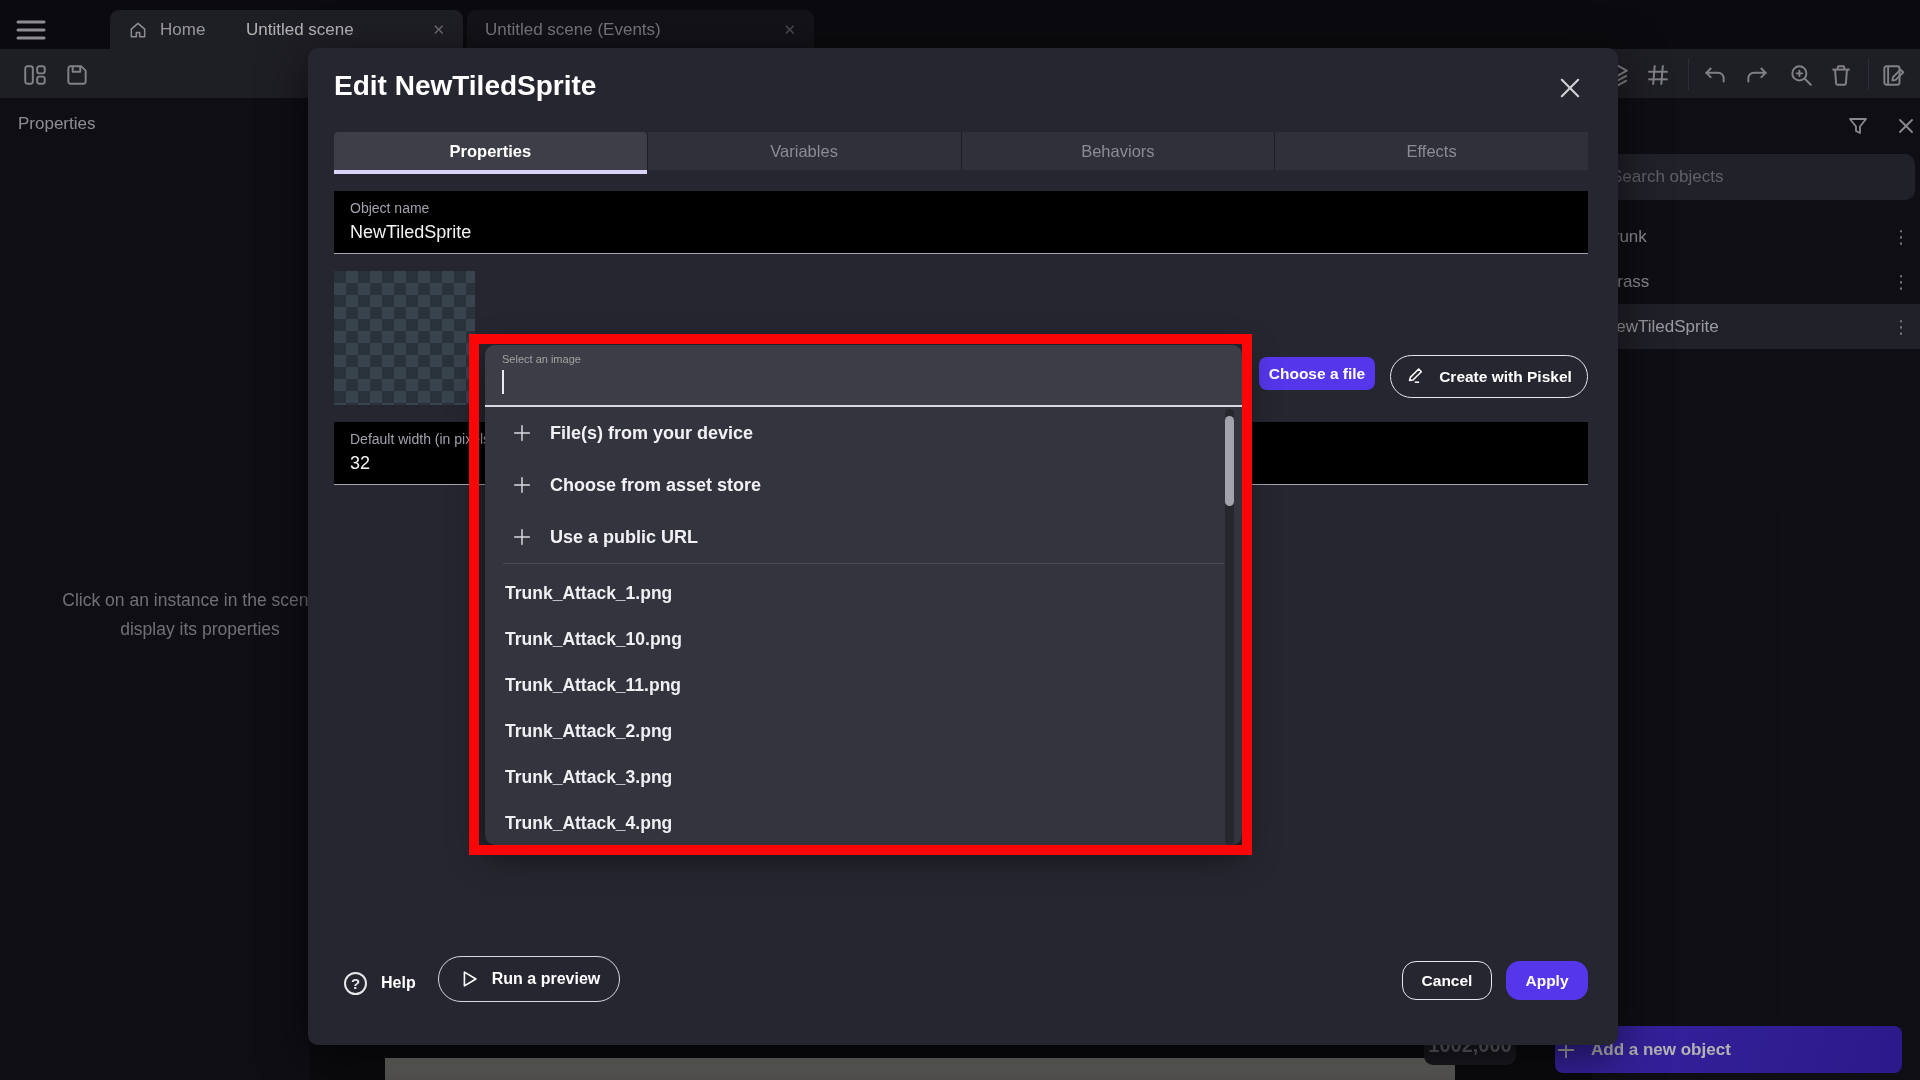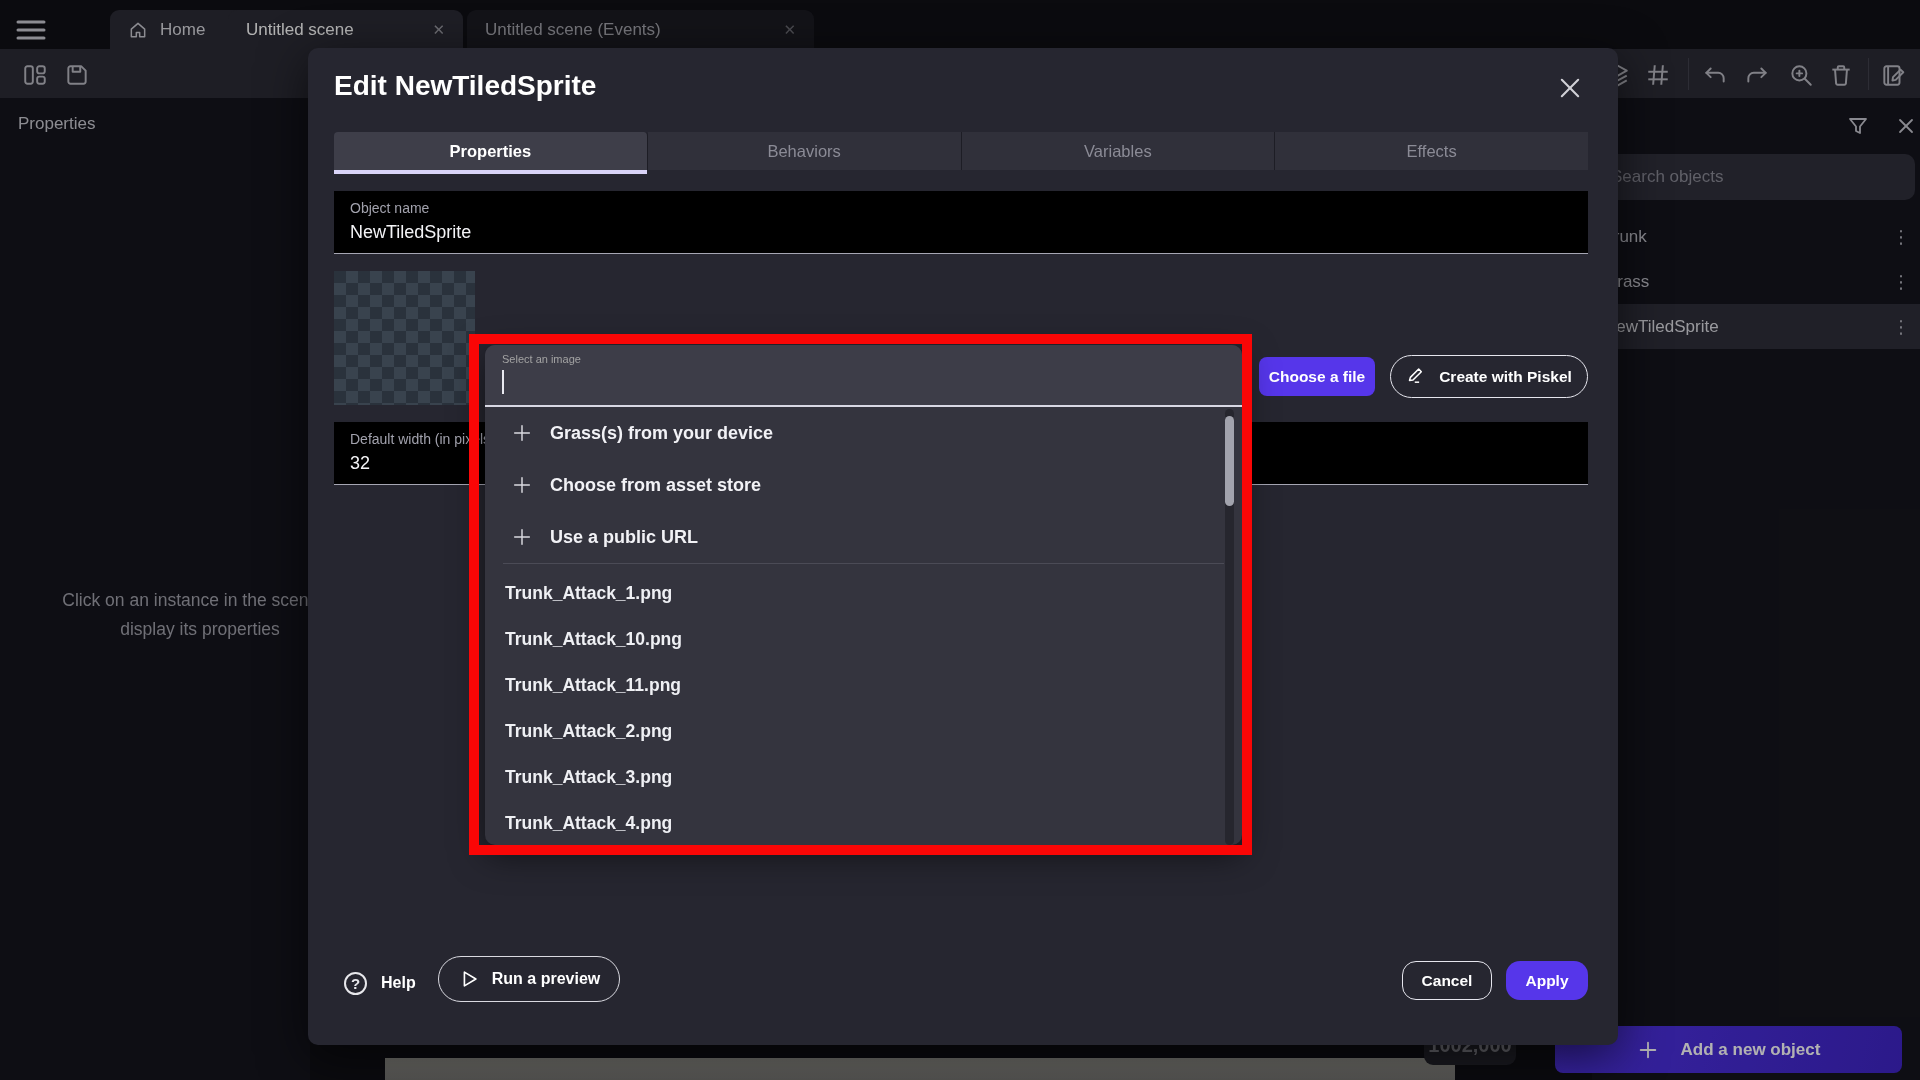--- a/index.html
+++ b/index.html
@@ -30,21 +30,21 @@
     border:none; border-radius:10px; color:#e8e8ee; font-size:17px; padding:0 14px;
     font-family:"Liberation Sans",sans-serif; outline:none; }
   #rp-search::placeholder { color:#8a8a95; }
   .objrow { position:absolute; left:0; width:328px; height:45px; display:flex; align-items:center;
     padding:0 10px 0 12px; font-size:17px; color:#c4c4cd; }
   .objrow.sel { background:#2f2f3a; color:#dcdce3; }
   .objrow .dots { margin-left:auto; color:#b0b0ba; font-size:18px; letter-spacing:0; cursor:pointer; }
 
   #addbtn { position:absolute; left:1555px; top:1026px; width:347px; height:47px; border-radius:8px;
     background:linear-gradient(105deg,#4f33e6,#3f25c6); color:#fff; font-weight:bold; font-size:17px;
-    display:flex; align-items:center; justify-content:center; gap:22px; border:none; cursor:pointer; }
+    display:flex; align-items:center; justify-content:flex-start; gap:14px; border:none; cursor:pointer; }
 
   #canvas-strip { position:absolute; left:385px; top:1058px; width:1070px; height:22px;
     background:linear-gradient(#a09f98,#7b7a77); }
   #coordchip { position:absolute; left:1424px; top:1026px; width:92px; height:39px; background:#26262e;
     border-radius:9px; display:flex; align-items:center; justify-content:center;
     color:#8f8f98; font-weight:bold; font-size:20px; }
 
   
   #dim { position:absolute; inset:0; background:rgba(0,0,0,0.30); z-index:50; }
 
@@ -64,21 +64,21 @@
   .field { position:absolute; left:26px; width:1254px; height:63px; background:#000000;
     border-bottom:1px solid #a6a6b3; padding:9px 16px; }
   .field .flabel { font-size:14px; color:#a2a2ad; }
   .field .fvalue { font-size:18px; color:#f4f4f7; margin-top:6px; white-space:nowrap; overflow:hidden; }
 
   #checker { position:absolute; left:26px; top:223px; width:141px; height:134px;
     background:repeating-conic-gradient(#39434e 0% 25%, #2a323c 0% 50%); background-size:24px 24px; }
 
   .btn { display:flex; align-items:center; justify-content:center; gap:12px; cursor:pointer;
     font-weight:bold; color:#fff; background:transparent; border:none; font-family:"Liberation Sans",sans-serif; }
-  #btn-choose { position:absolute; left:951px; top:309px; width:116px; height:39px; background:#5636ea;
+  #btn-choose { position:absolute; left:951px; top:309px; width:116px; height:33px; background:#5636ea;
     border-radius:8px; font-size:15.5px; }
   #btn-piskel { position:absolute; left:1082px; top:307px; width:198px; height:43px;
     border:1px solid #e6e6ee; border-radius:22px; font-size:15.5px; }
   #btn-help { position:absolute; left:36px; top:915px; height:40px; font-size:16px; gap:14px; }
   #btn-run { position:absolute; left:130px; top:908px; width:182px; height:46px;
     border:1px solid #d9d9e0; border-radius:23px; font-size:16px; }
   #btn-cancel { position:absolute; left:1094px; top:913px; width:90px; height:39px;
     border:1px solid #e6e6ee; border-radius:14px; font-size:15.5px; }
   #btn-apply { position:absolute; left:1198px; top:913px; width:82px; height:39px;
     background:#5636ea; border-radius:14px; font-size:15.5px;text-align:right; }
@@ -257,22 +257,22 @@
   <div class="title">Edit NewTiledSprite</div>
   <div class="close">
     <svg viewBox="0 0 24 24" width="28" height="28" fill="none" stroke="currentColor" stroke-width="1.8" stroke-linecap="round">
         <line x1="5" y1="5" x2="19" y2="19"></line>
         <line x1="19" y1="5" x2="5" y2="19"></line>
       </svg>
   </div>
 
   <div id="mtabs">
     <div class="mtab active">Properties</div>
+    <div class="mtab">Variables</div>
     <div class="mtab">Behaviors</div>
-    <div class="mtab">Variables</div>
     <div class="mtab">Effects</div>
   </div>
 
   <div class="field" style="top:143px;">
     <div class="flabel">Object name</div>
     <div class="fvalue">NewTiledSprite</div>
   </div>
 
   <div id="checker"></div>
 
@@ -313,21 +313,21 @@
     <div class="ddlabel">Select an image</div>
     <div class="caret"></div>
   </div>
   <div class="dd-action">
     <span>
         <svg viewBox="0 0 24 24" width="22" height="22" fill="none" stroke="currentColor" stroke-width="1.6" stroke-linecap="round">
           <line x1="12" y1="4" x2="12" y2="20"></line>
           <line x1="4" y1="12" x2="20" y2="12"></line>
         </svg>
       </span>
-    <span>Grass(s) from your device</span>
+    <span>File(s) from your device</span>
   </div>
   <div class="dd-action">
     <span>
         <svg viewBox="0 0 24 24" width="22" height="22" fill="none" stroke="currentColor" stroke-width="1.6" stroke-linecap="round">
           <line x1="12" y1="4" x2="12" y2="20"></line>
           <line x1="4" y1="12" x2="20" y2="12"></line>
         </svg>
       </span>
     <span>Choose from asset store</span>
   </div>

